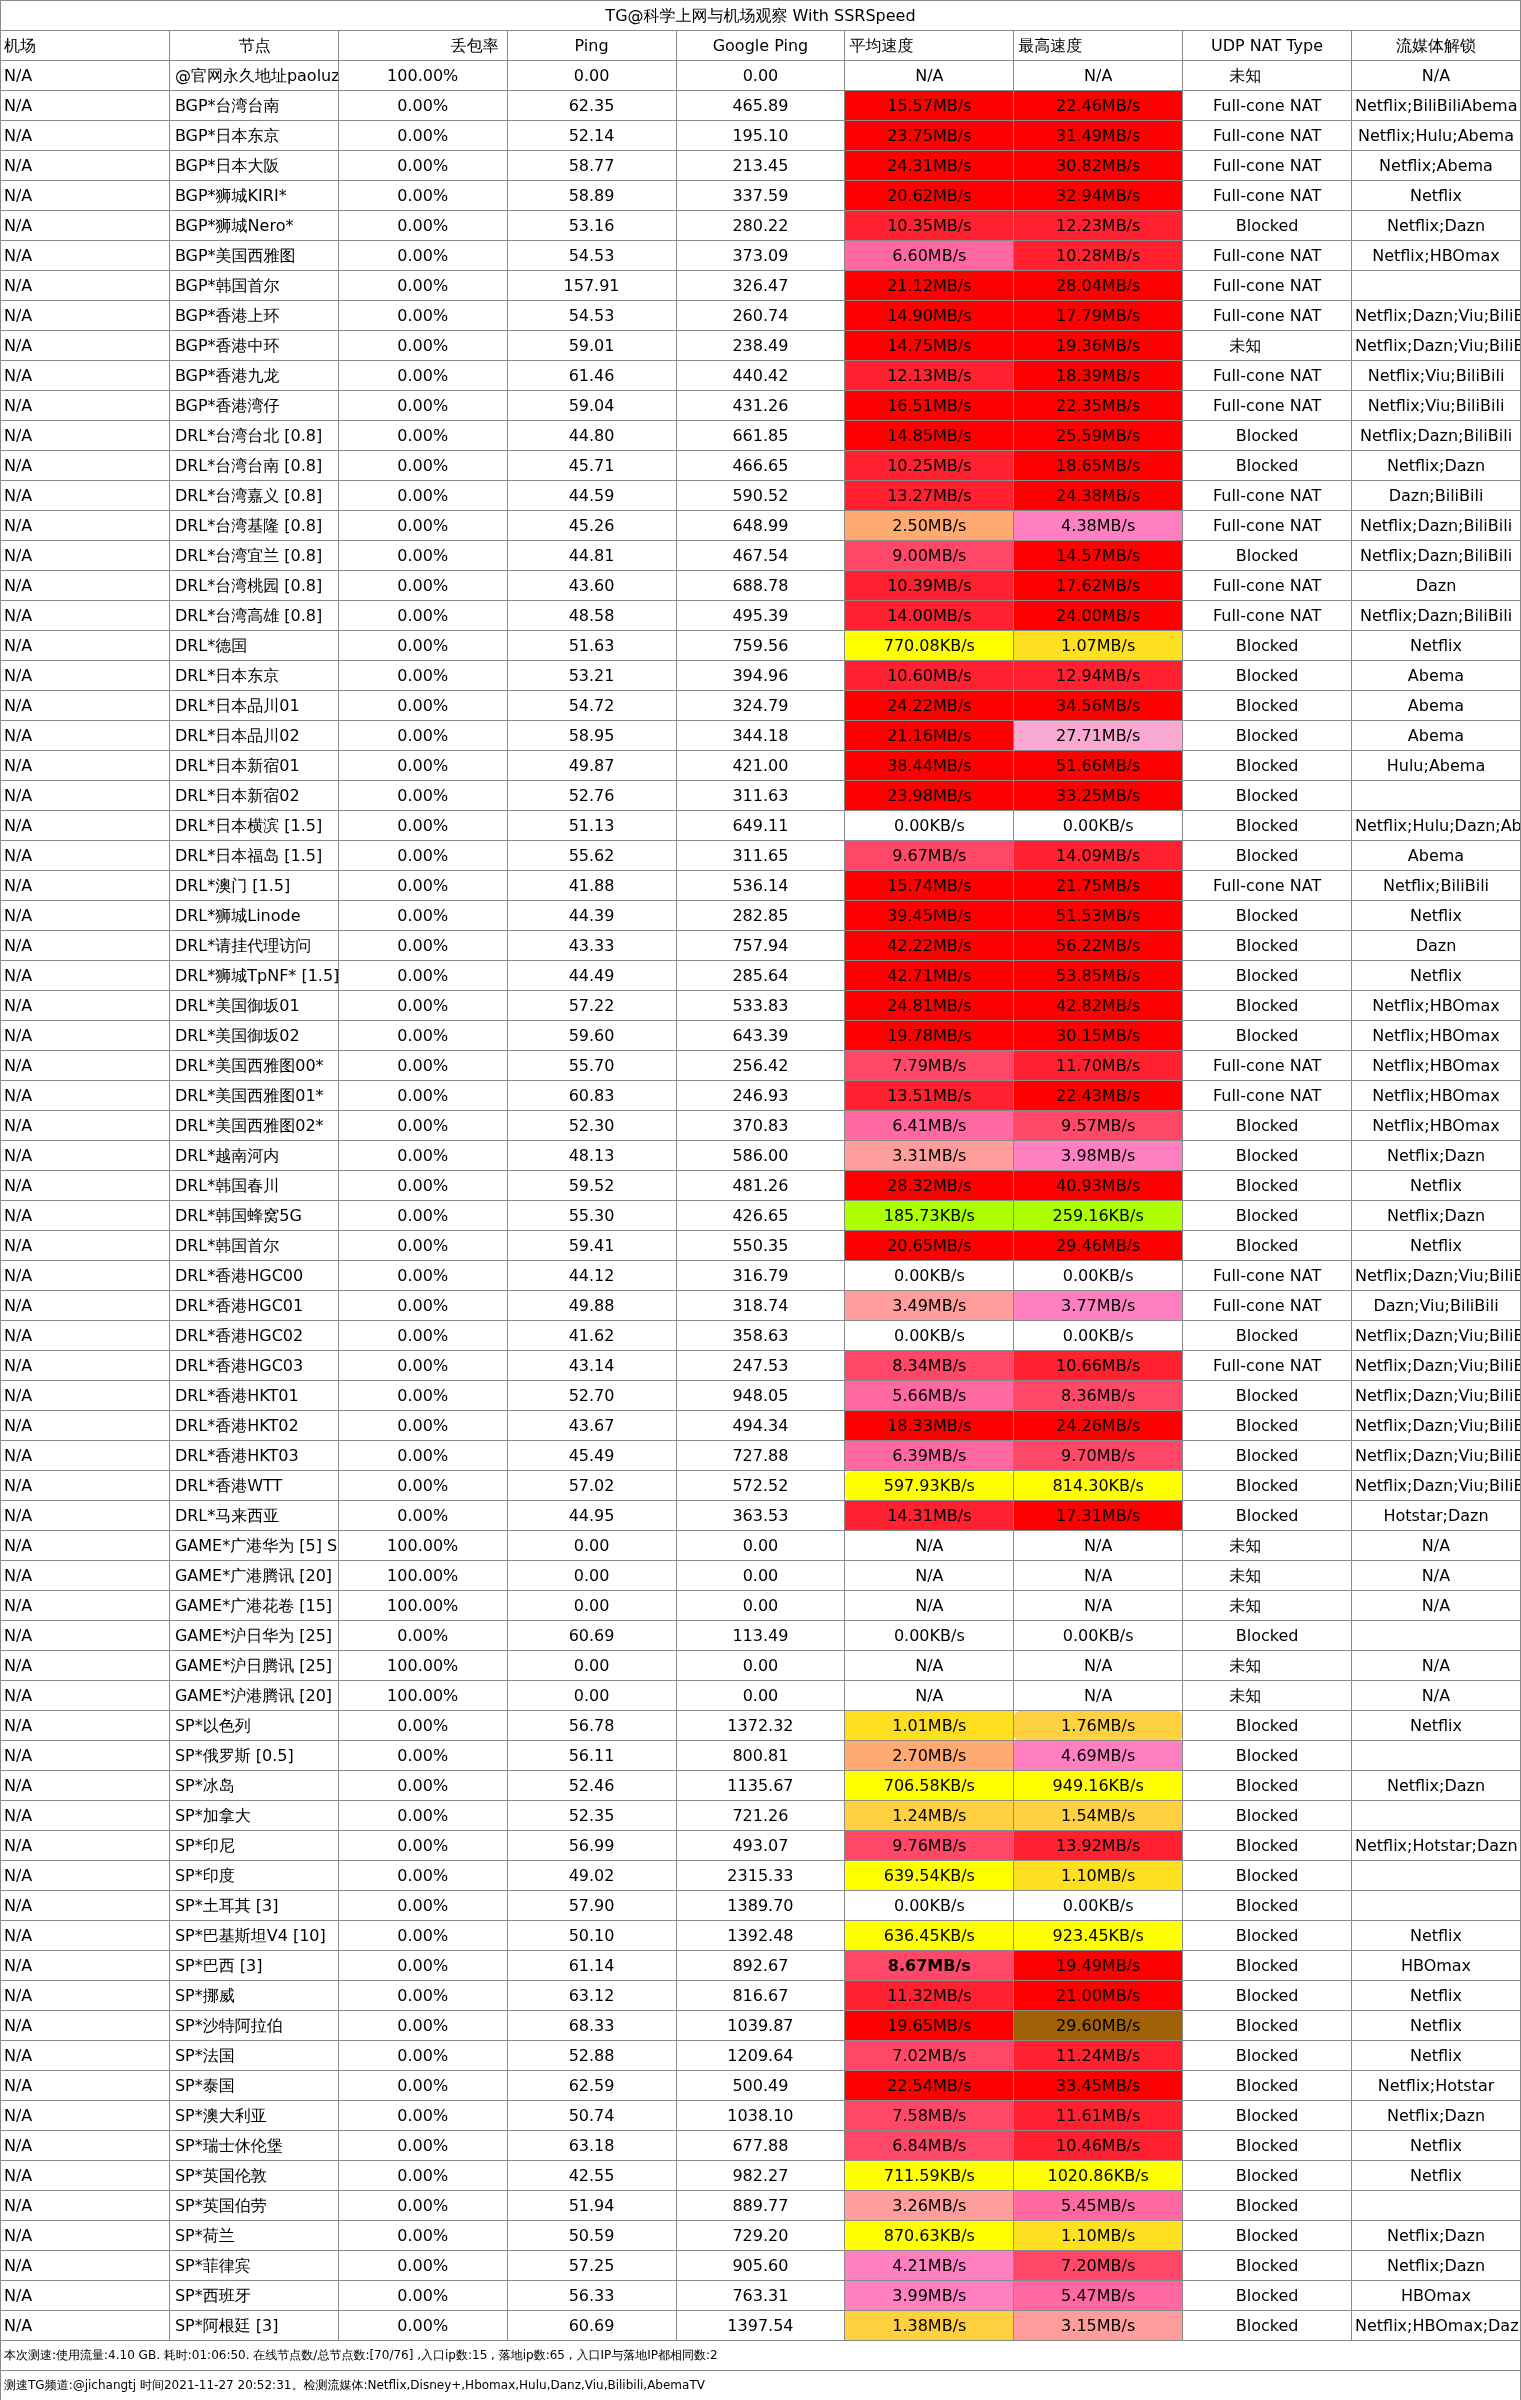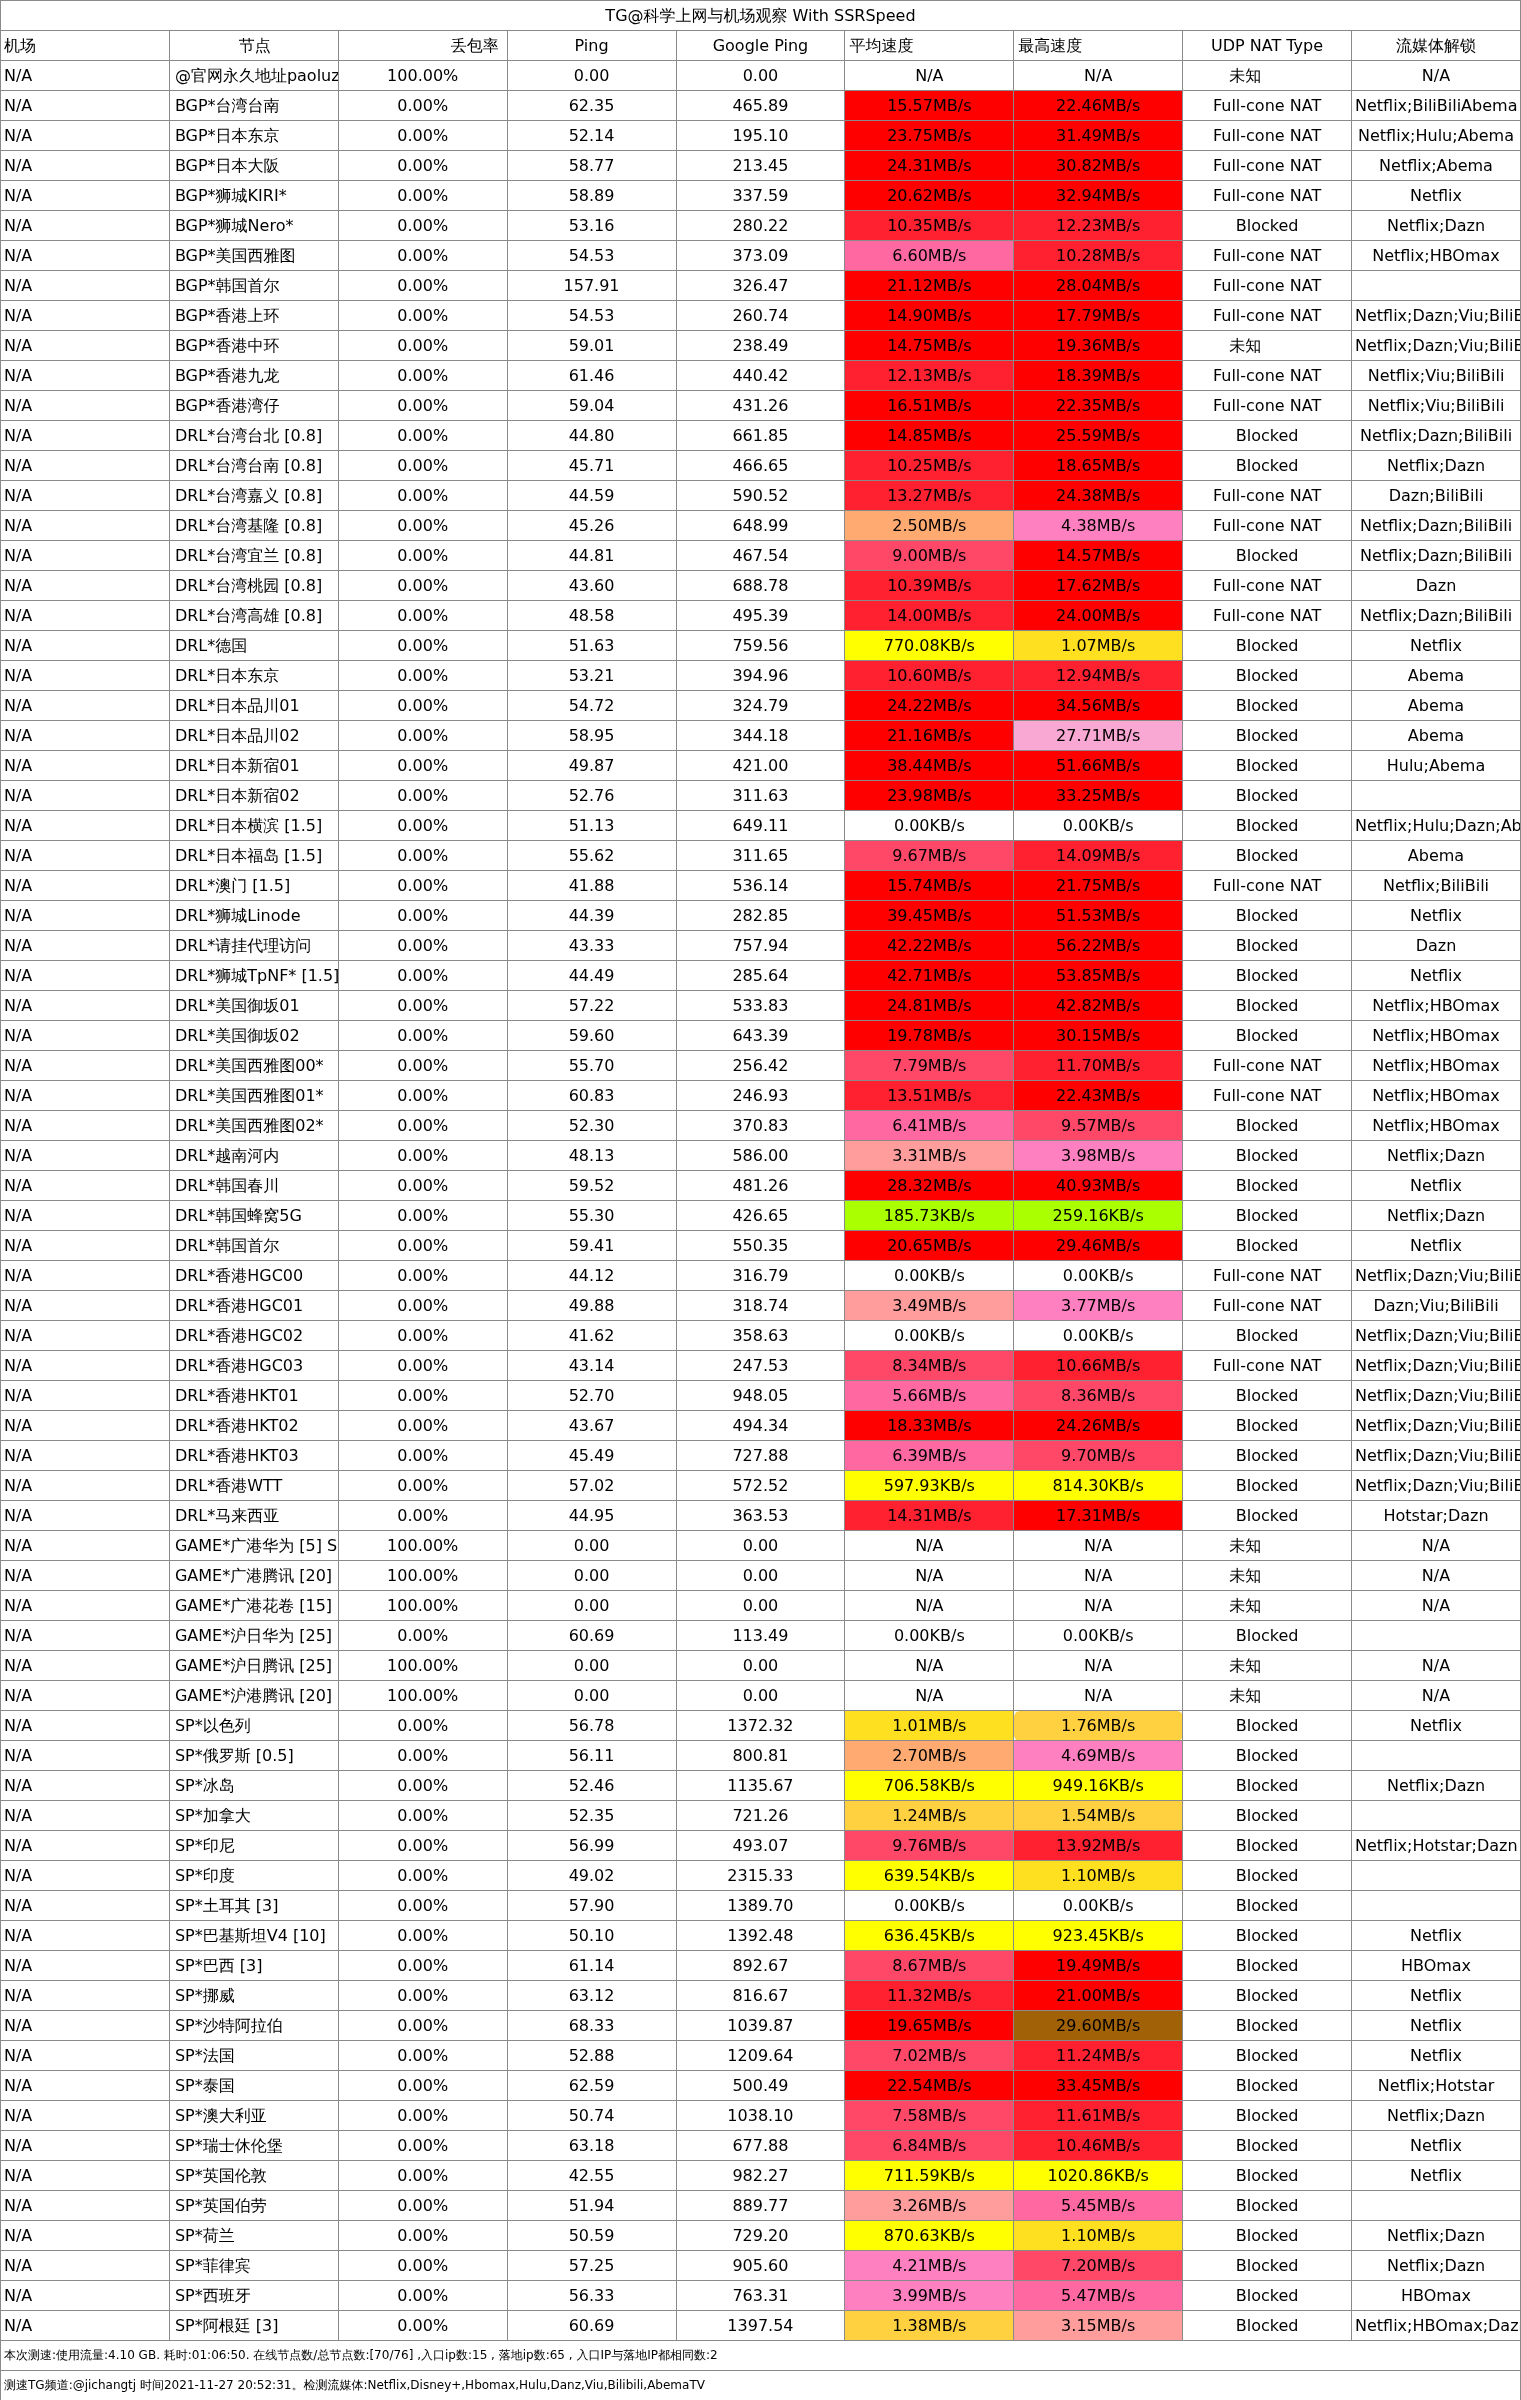--- a/index.html
+++ b/index.html
@@ -556,21 +556,21 @@
         <td class="c-max" style="background: rgb(255, 72, 104);">9.70MB/s</td>
         <td class="c-nat">Blocked</td>
         <td class="c-media">Netflix;Dazn;Viu;BiliBili</td>
       </tr>
       <tr>
         <td class="c-airport">N/A</td>
         <td class="c-node">DRL*香港WTT</td>
         <td class="c-loss">0.00%</td>
         <td class="c-ping">57.02</td>
         <td class="c-gping">572.52</td>
-        <td class="c-avg" style="background: rgb(255, 255, 0);">597.93KB/s</td>
+        <td class="c-avg" style="background: rgb(255, 255, 0); border-radius: 7px;">597.93KB/s</td>
         <td class="c-max" style="background: rgb(255, 255, 0);">814.30KB/s</td>
         <td class="c-nat">Blocked</td>
         <td class="c-media">Netflix;Dazn;Viu;BiliBili</td>
       </tr>
       <tr>
         <td class="c-airport">N/A</td>
         <td class="c-node">DRL*马来西亚</td>
         <td class="c-loss">0.00%</td>
         <td class="c-ping">44.95</td>
         <td class="c-gping">363.53</td>
@@ -732,21 +732,21 @@
         <td class="c-max" style="background: rgb(255, 255, 0);">923.45KB/s</td>
         <td class="c-nat">Blocked</td>
         <td class="c-media">Netflix</td>
       </tr>
       <tr>
         <td class="c-airport">N/A</td>
         <td class="c-node">SP*巴西 [3]</td>
         <td class="c-loss">0.00%</td>
         <td class="c-ping">61.14</td>
         <td class="c-gping">892.67</td>
-        <td class="c-avg" style="background: rgb(255, 72, 104);">8.67MB/s</td>
+        <td class="c-avg" style="background: rgb(255, 72, 104); font-weight: bold;">8.67MB/s</td>
         <td class="c-max" style="background: rgb(255, 0, 0);">19.49MB/s</td>
         <td class="c-nat">Blocked</td>
         <td class="c-media">HBOmax</td>
       </tr>
       <tr>
         <td class="c-airport">N/A</td>
         <td class="c-node">SP*挪威</td>
         <td class="c-loss">0.00%</td>
         <td class="c-ping">63.12</td>
         <td class="c-gping">816.67</td>

